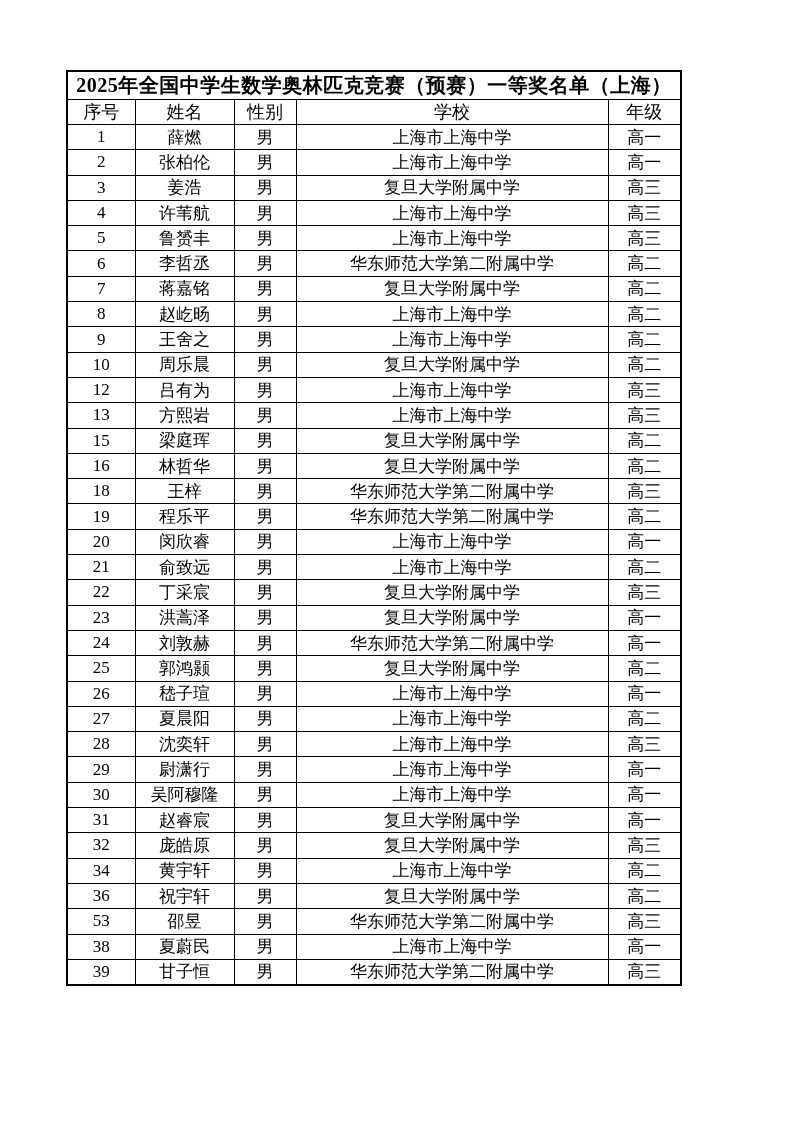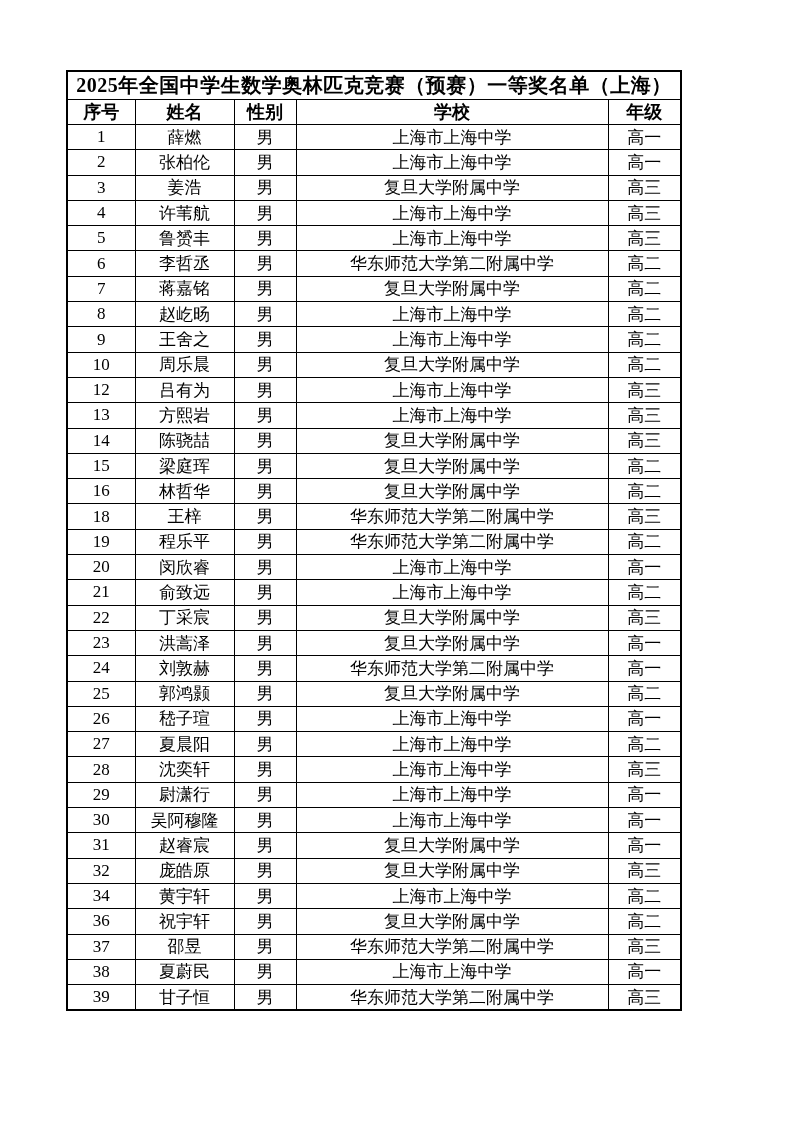--- a/index.html
+++ b/index.html
@@ -37,21 +37,21 @@
   }
   tr.title-row th {
     height: 27px;
     font-size: 20px;
     font-weight: bold;
     letter-spacing: 0.5px;
   }
   tr.header-row th {
     height: 24px;
     font-size: 18px;
-    font-weight: bold;
+    font-weight: normal;
   }
   tbody tr td {
     height: 24.3px;
     font-size: 17px;
     font-weight: normal;
   }
   col.c-index  { width: 68px; }
   col.c-name   { width: 99px; }
   col.c-gender { width: 62px; }
   col.c-school { width: 312px; }
@@ -160,27 +160,20 @@
           <td>高三</td>
         </tr>
         <tr>
           <td>13</td>
           <td>方熙岩</td>
           <td>男</td>
           <td>上海市上海中学</td>
           <td>高三</td>
         </tr>
         <tr>
-          <td>14</td>
-          <td>陈骁喆</td>
-          <td>男</td>
-          <td>复旦大学附属中学</td>
-          <td>高三</td>
-        </tr>
-        <tr>
           <td>15</td>
           <td>梁庭珲</td>
           <td>男</td>
           <td>复旦大学附属中学</td>
           <td>高二</td>
         </tr>
         <tr>
           <td>16</td>
           <td>林哲华</td>
           <td>男</td>
@@ -300,21 +293,21 @@
           <td>高二</td>
         </tr>
         <tr>
           <td>36</td>
           <td>祝宇轩</td>
           <td>男</td>
           <td>复旦大学附属中学</td>
           <td>高二</td>
         </tr>
         <tr>
-          <td>37</td>
+          <td>53</td>
           <td>邵昱</td>
           <td>男</td>
           <td>华东师范大学第二附属中学</td>
           <td>高三</td>
         </tr>
         <tr>
           <td>38</td>
           <td>夏蔚民</td>
           <td>男</td>
           <td>上海市上海中学</td>

